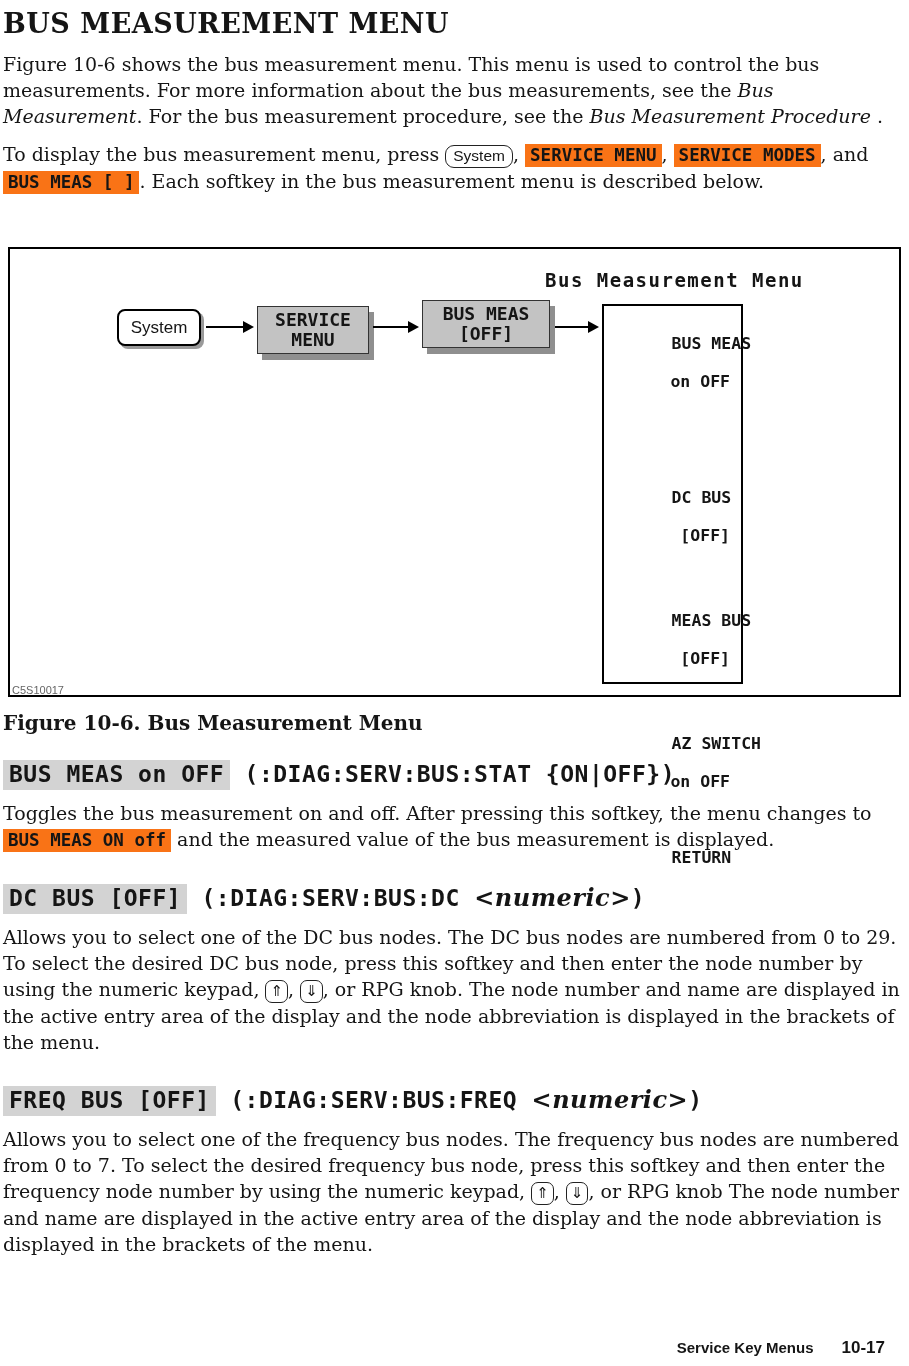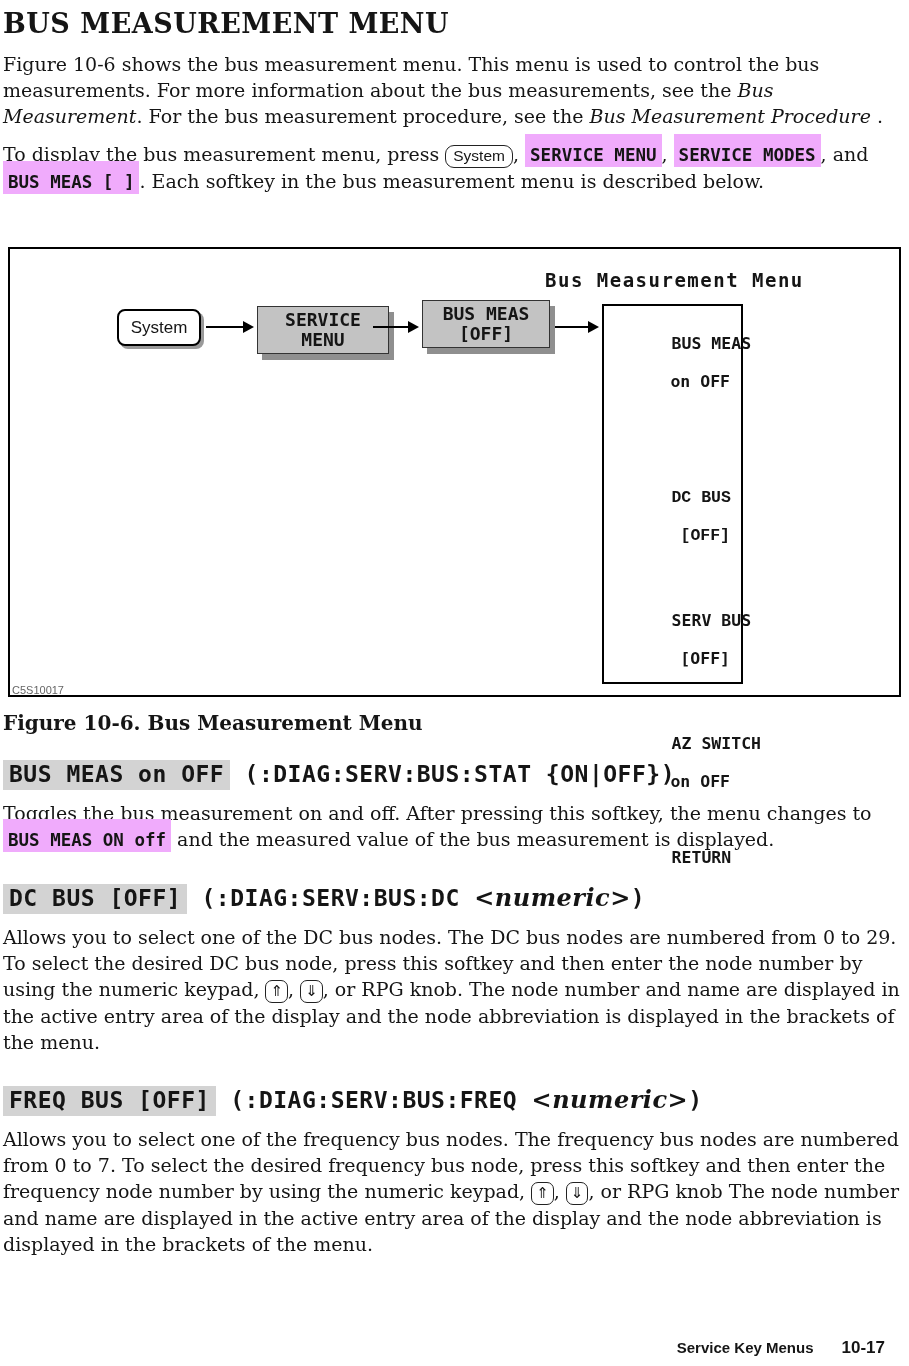--- a/index.html
+++ b/index.html
@@ -23,22 +23,22 @@
     font-size: 19px;
     line-height: 26px;
     margin-bottom: 12px;
     max-width: 902px;
   }
   .it { font-style: italic; }
   .softkey-inline {
     font-family: "DejaVu Sans Mono", monospace;
     font-weight: bold;
     font-size: 17.5px;
-    background: #f0abfc;
-    padding: 11px 5px 2px 5px;
+    background: #f97316;
+    padding: 1px 5px 2px 5px;
     white-space: nowrap;
     text-align: center;
   }
   .keycap {
     display: inline-block;
     font-family: "Liberation Sans", sans-serif;
     font-size: 15.5px;
     border: 1.5px solid #222;
     border-radius: 9px;
     padding: 0 7px 1px 7px;
@@ -86,21 +86,21 @@
     box-shadow: 5px 6px 0 #8f8f8f;
     font-family: "DejaVu Sans Mono", monospace;
     font-weight: bold;
     font-size: 18px;
     line-height: 20px;
     text-align: center;
     padding: 3px 8px;
     white-space: nowrap;
   }
   .soft-btn .l2 { display: block; }
-  .btn-service { left: 247px; top: 57px; width: 132px; }
+  .btn-service { left: 247px; top: 57px; width: 112px; }
   .btn-busmeas { left: 412px; top: 51px; width: 128px; }
   .arrow {
     position: absolute;
     height: 2px;
     background: #000;
   }
   .arrow::after {
     content: '';
     position: absolute;
     right: -2px; top: -5px;
@@ -123,21 +123,21 @@
   .menu-item {
     font-family: "DejaVu Sans Mono", monospace;
     font-weight: bold;
     font-size: 16.5px;
     line-height: 19px;
     text-align: right;
     white-space: pre;
   }
   .menu-item .l2 { display: block; }
   .mi-1 { margin-top: 0; }
-  .mi-2 { margin-top: 40px; font-family: Liberation Mono, monospace; }
+  .mi-2 { margin-top: 40px; }
   .mi-3, .mi-4, .mi-5 { margin-top: 9px; }
   .mi-6 { margin-top: auto; text-align: right; }
   .fig-code {
     position: absolute;
     left: 2px; bottom: -1px;
     font-family: "Liberation Sans", sans-serif;
     font-size: 11px;
     color: #666;
   }
   .fig-caption {
@@ -218,21 +218,21 @@
   <div class="menu-panel">
     <div class="menu-item mi-1">
       <span>BUS MEAS</span>
       <span class="l2">on OFF</span>
     </div>
     <div class="menu-item mi-2">
       <span>DC BUS</span>
       <span class="l2">[OFF]</span>
     </div>
     <div class="menu-item mi-3">
-      <span>SERV BUS</span>
+      <span>MEAS BUS</span>
       <span class="l2">[OFF]</span>
     </div>
     <div class="menu-item mi-4">
       <span>AZ SWITCH</span>
       <span class="l2">on OFF</span>
     </div>
     <div class="menu-item mi-6">
       <span>RETURN</span>
     </div>
   </div>

